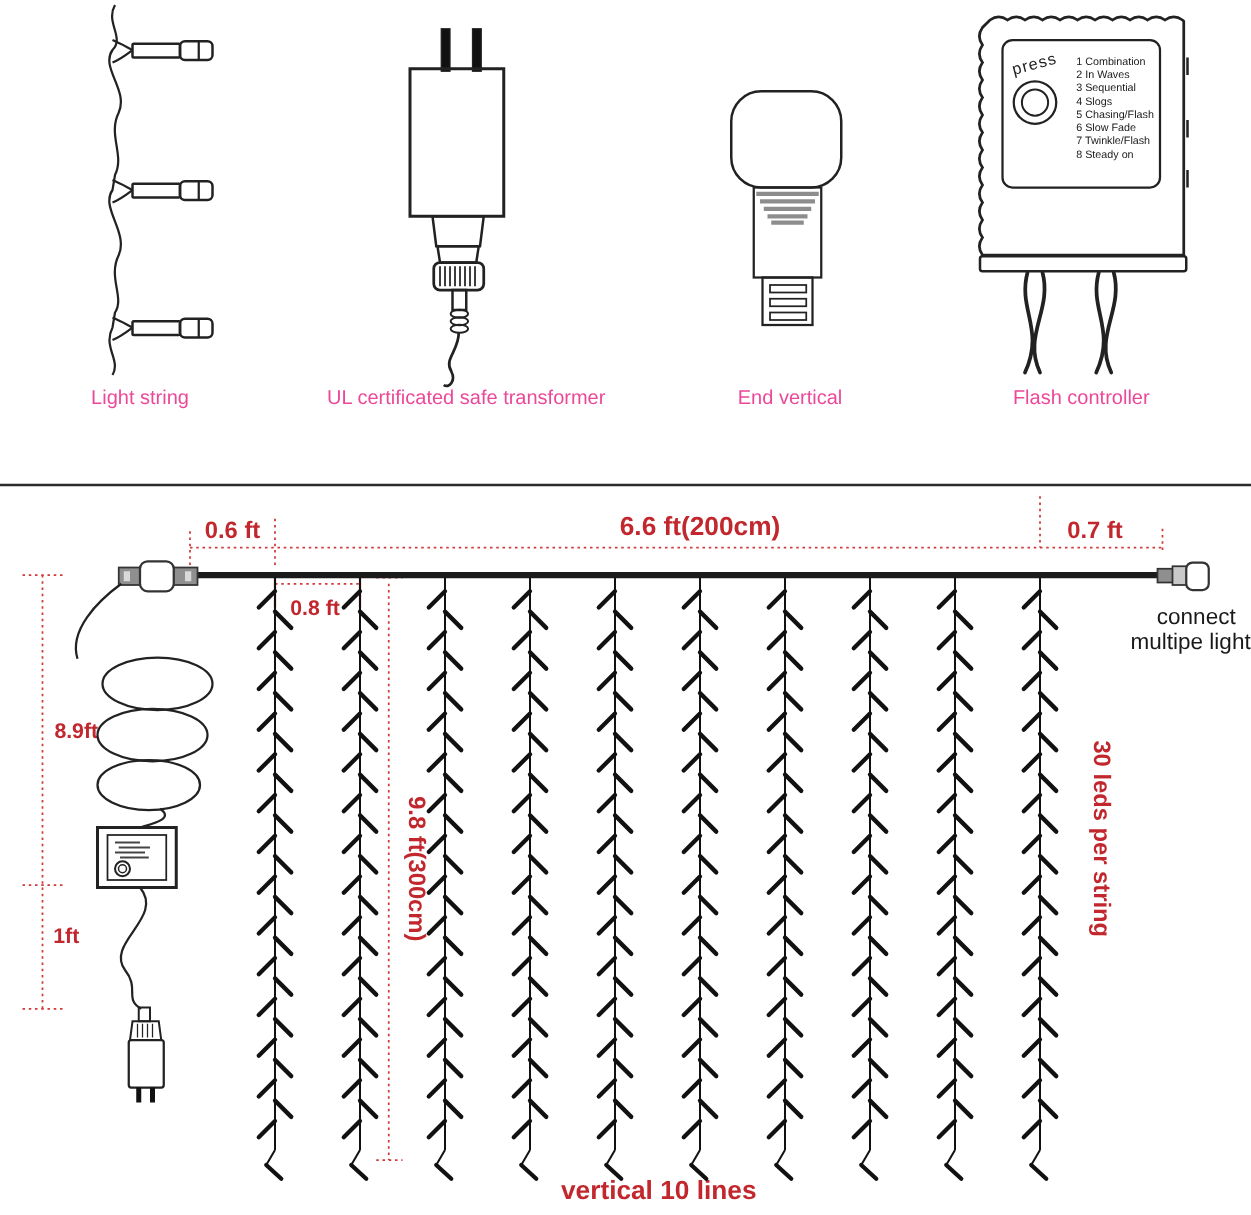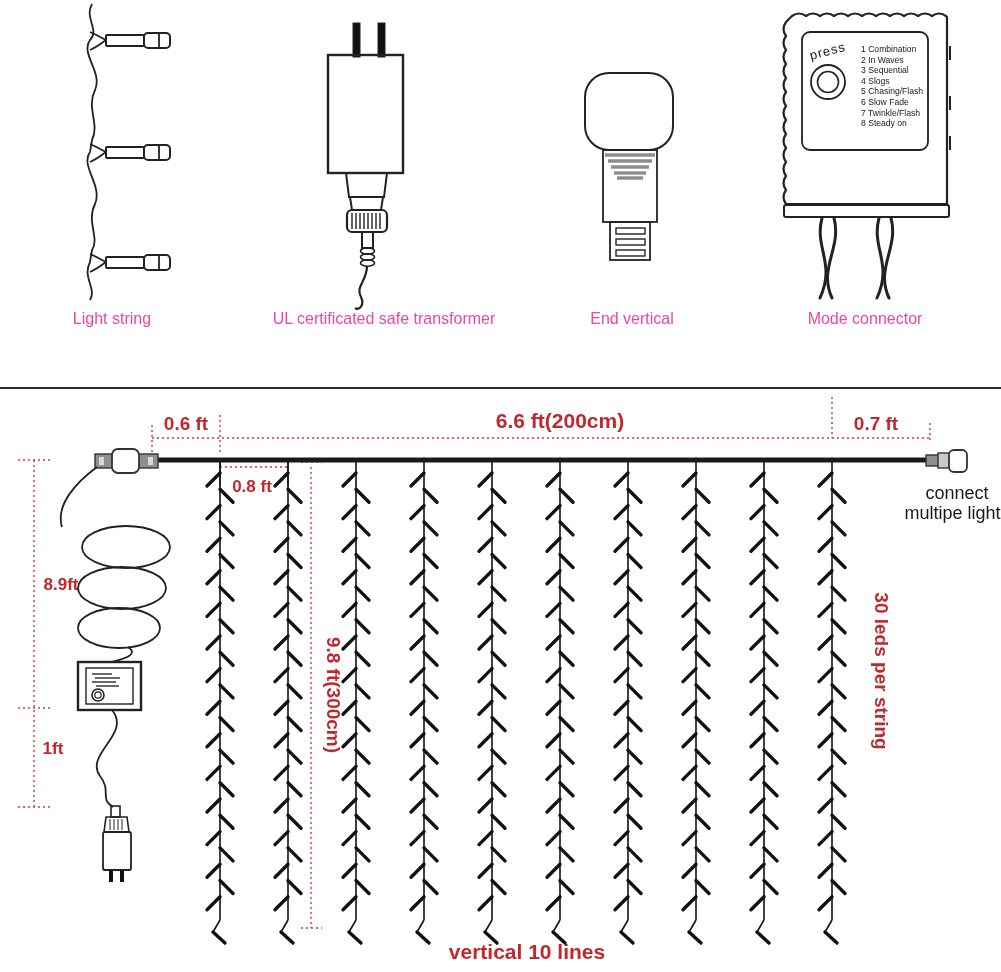--- a/index.html
+++ b/index.html
@@ -91,23 +91,23 @@
         <path d="M56,210 C64,240 40,260 54,290"></path>
         <path d="M101,210 C93,240 115,255 99,290"></path>
         <path d="M113,210 C121,240 97,260 111,290"></path>
       </g>
     </g>
     <text x="0" y="0" transform="translate(33,52) rotate(-15)" font-size="13" fill="#222" letter-spacing="1">press</text>
     <text id="mode-list" font-size="8.6" fill="#1a1a1a"><tspan x="83" y="44">1 Combination</tspan><tspan x="83" y="54.6">2 In Waves</tspan><tspan x="83" y="65.2">3 Sequential</tspan><tspan x="83" y="75.8">4 Slogs</tspan><tspan x="83" y="86.4">5 Chasing/Flash</tspan><tspan x="83" y="97">6 Slow Fade</tspan><tspan x="83" y="107.6">7 Twinkle/Flash</tspan><tspan x="83" y="118.2">8 Steady on</tspan></text>
   </svg>
 
   <div class="prod-label" style="left:112px">Light string</div>
-  <div class="prod-label" style="left:384px">UL certificated safe transformer</div>
+  <div class="prod-label" style="left:373px">UL certificated safe transformer</div>
   <div class="prod-label" style="left:632px">End vertical</div>
-  <div class="prod-label" style="left:865px">Mode connector</div>
+  <div class="prod-label" style="left:865px">Flash controller</div>
 
   <div id="divider"></div>
 
   <svg class="figure" style="left:0px;top:389px" width="1001" height="583" viewBox="0 0 1001 583">
 
     <g stroke="#cf3a3a" stroke-width="1.4" stroke-dasharray="2 3" fill="none">
       <line x1="152" y1="49" x2="930" y2="49"></line>
       <line x1="152" y1="36" x2="152" y2="68"></line>
       <line x1="220" y1="26" x2="220" y2="66"></line>
       <line x1="832" y1="8" x2="832" y2="49"></line>

